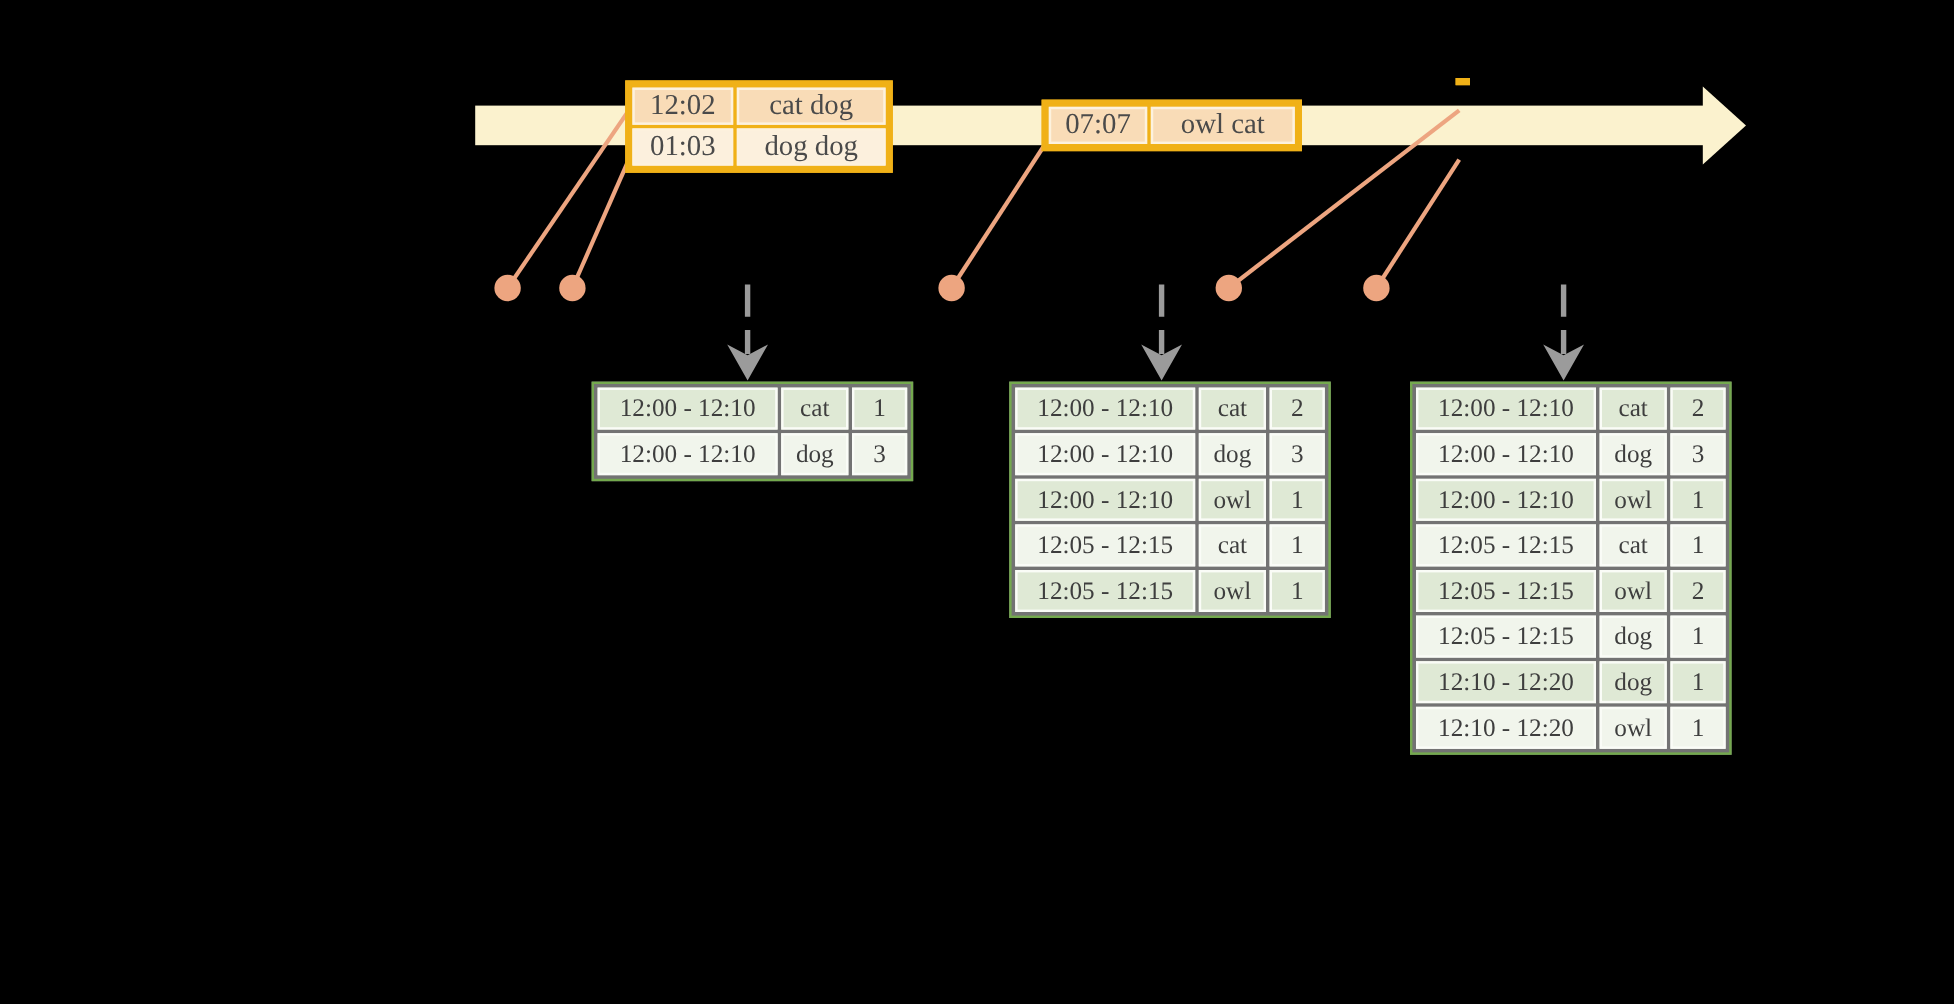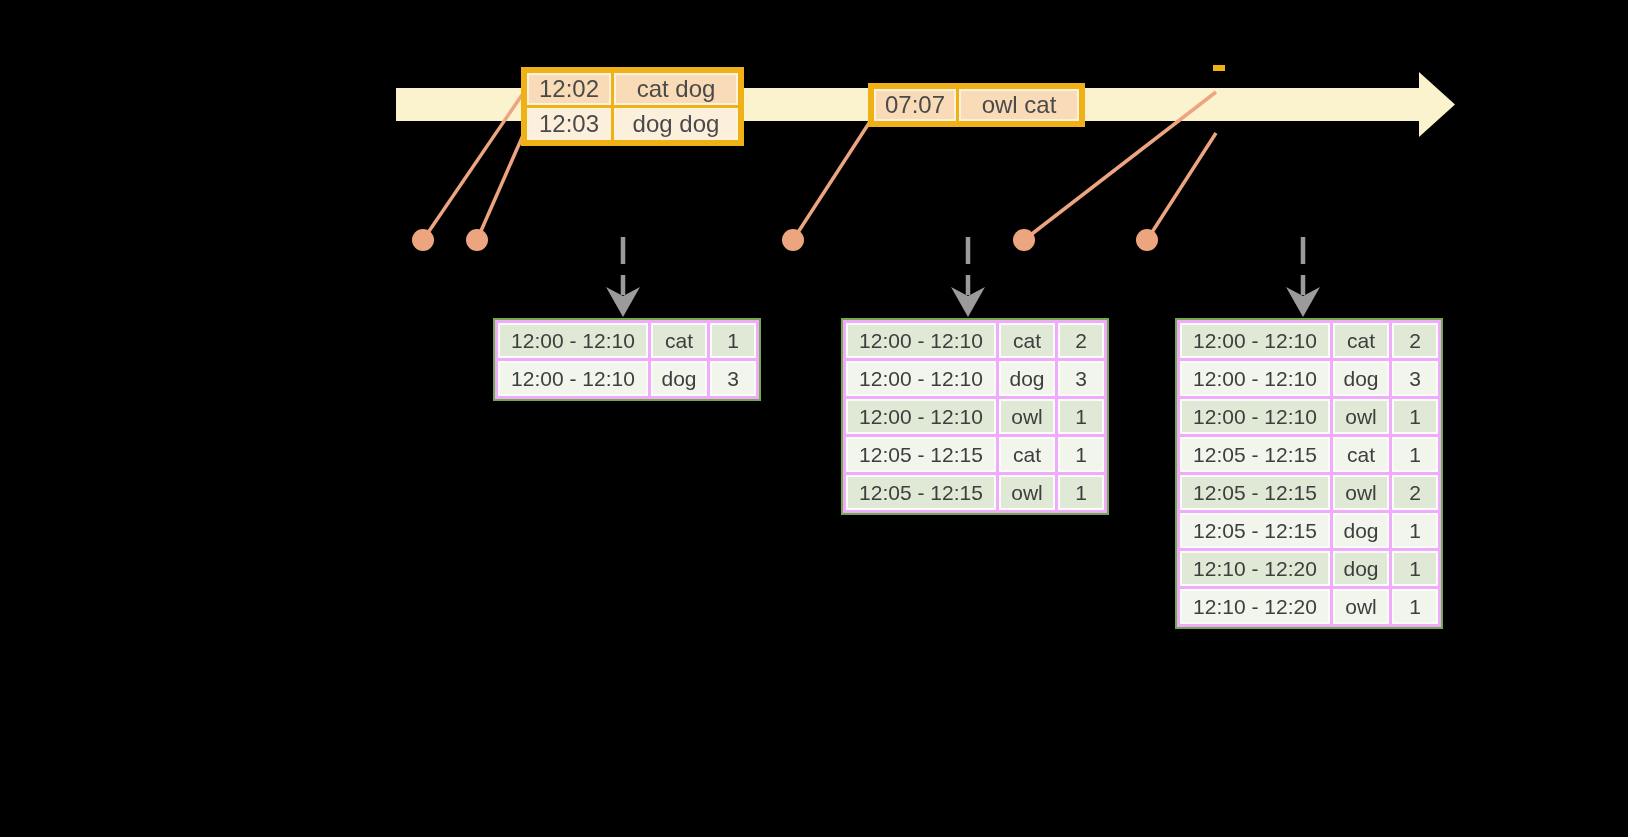--- a/index.html
+++ b/index.html
@@ -1,37 +1,37 @@
 <!DOCTYPE html>
 <html><head>
 <meta charset="utf-8">
 <style>
   html,body{margin:0;padding:0;background:#000;}
   .canvas{
     position:relative;width:1628px;height:837px;background:#000000;
-    overflow:hidden;font-family:Liberation Sans, sans-serif;border-radius:13px;
+    overflow:hidden;font-family:Liberation Serif, serif;border-radius:13px;
   }
   svg.overlay{position:absolute;left:0;top:0;z-index:1;}
   table{position:absolute;z-index:2;border-collapse:separate;}
 
   
   .event-table{border-spacing:3px;background:#F0B117;border:3px solid #F0B117;}
   .event-table td{
     border:2px solid #FDF2DE;text-align:center;vertical-align:middle;
     font-size:24px;color:#4A4A4A;height:27px;padding:0 4px;
   }
   .event-table tr:nth-child(odd) td{background:#F9DCB7;}
   .event-table tr:nth-child(even) td{background:#FCF0DD;}
   .event-table.single td{background:#FBE7CB;}
   .eb1 .t{width:72px}.eb1 .w{width:112px}
   .eb2 .t{width:70px}.eb2 .w{width:108px}
   .eb3 .t{width:62px}.eb3 .w{width:96px}
 
   
-  .result-table{border-spacing:3px;background:#f0abfc;border:2px solid #74A94E;}
+  .result-table{border-spacing:3px;background:#737373;border:2px solid #74A94E;}
   .result-table td{
     border:2px solid #FAFCF7;text-align:center;vertical-align:middle;
     font-size:21px;color:#3E3E3E;height:31px;padding:0 2px;
   }
   .result-table tr:nth-child(odd) td{background:#DFE9D5;}
   .result-table tr:nth-child(even) td{background:#F1F5EC;}
   .result-table .win{width:142px}
   .result-table .word{width:48px}
   .result-table .cnt{width:38px}
 </style>
@@ -70,21 +70,21 @@
     </g>
   </svg>
 
   <table class="event-table eb1" style="left:521px;top:67px;">
     <tbody>
         <tr>
       <td class="t">12:02</td>
       <td class="w">cat dog</td>
     </tr>
     <tr>
-      <td class="t">12:03</td>
+      <td class="t">01:03</td>
       <td class="w">dog dog</td>
     </tr>
   </tbody>
     </table>
 
   <table class="event-table eb2 single" style="left:868px;top:83px;">
     <tbody>
         <tr>
       <td class="t">07:07</td>
       <td class="w">owl cat</td>

